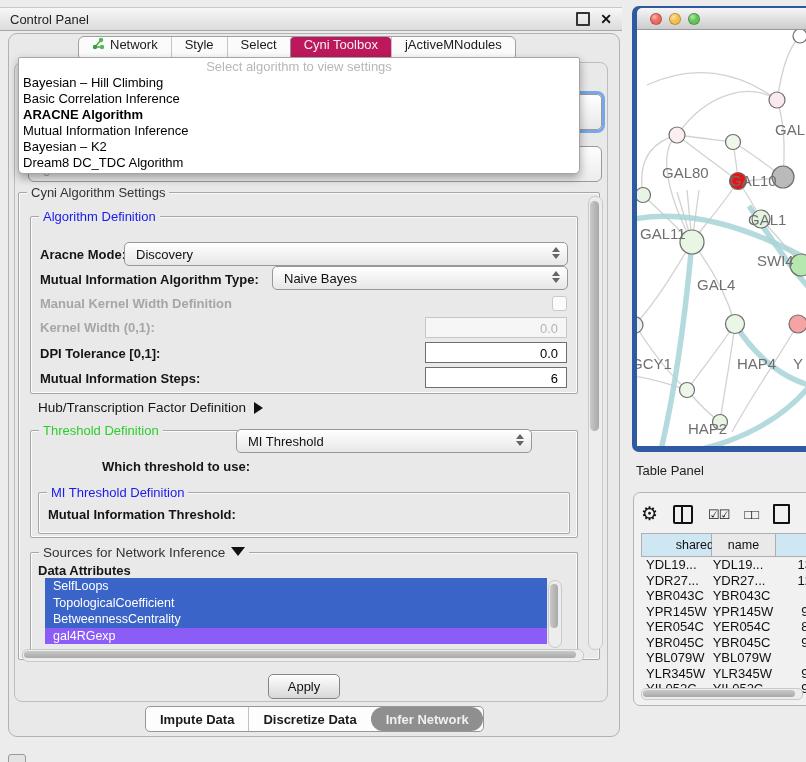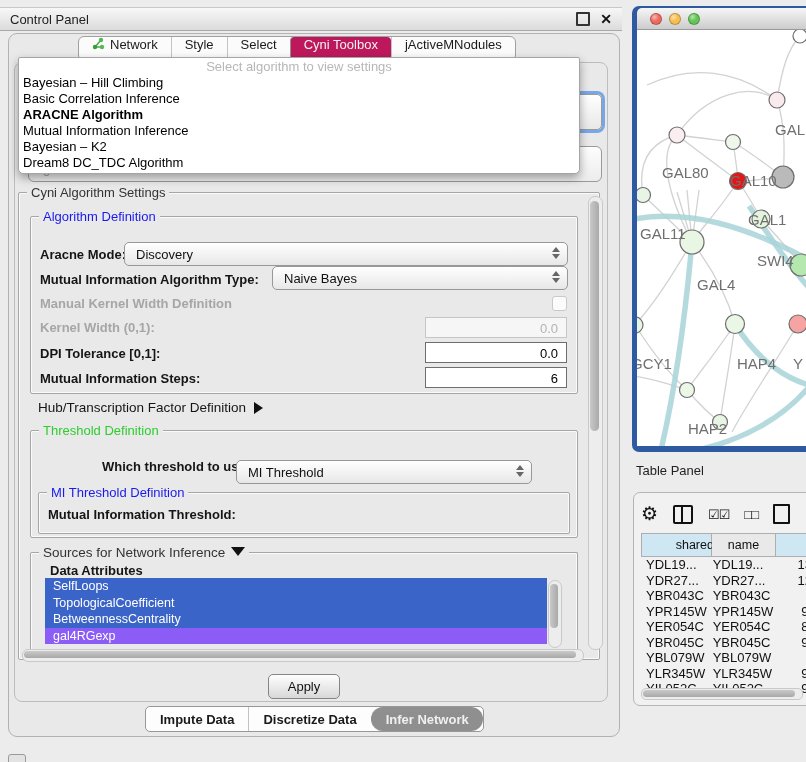--- a/index.html
+++ b/index.html
@@ -238,38 +238,38 @@
   <div class="tfield" style="left:425px;top:367px;width:142px;">6</div>
 
   <span class="frm-label plain" style="left:38px;top:400px;font-size:13.5px;">
     <span>Hub/Transcription Factor Definition</span><span class="tri-right"></span>
   </span>
 
   <div class="groupbox" style="left:30px;top:430px;width:546px;height:106px;">
     <span class="gb-label" id="thr-title" style="color: rgb(46, 204, 46);">Threshold Definition</span>
   </div>
   <span class="frm-label" style="left:102px;top:459px;">Which threshold to use:</span>
-  <div class="combo" style="left:236px;top:460px;width:296px;">
+  <div class="combo" style="left:236px;top:429px;width:296px;">
     <span>MI Threshold</span>
     <span class="spin">
         <i class="up"></i>
         <i class="dn"></i>
       </span>
   </div>
   <div class="groupbox" style="left:38px;top:492px;width:530px;height:40px;text-decoration:underline;">
     <span class="gb-label" id="mithr-title" style="color: rgb(26, 26, 238);">MI Threshold Definition</span>
   </div>
   <span class="frm-label" style="left:48px;top:507px;">Mutual Information Threshold:</span>
 
   <div class="groupbox" style="left:30px;top:552px;width:546px;height:106px;border-bottom:none;border-radius:2px 2px 0 0;">
     <span class="gb-label" style="font-size:13.5px;">
       <span>Sources for Network Inference</span><span class="tri-down"></span>
     </span>
   </div>
-  <span class="frm-label" style="left:50px;top:563px;">Data Attributes</span>
+  <span class="frm-label" style="left:38px;top:563px;">Data Attributes</span>
   <div class="attr-list" id="attr-list">
       <div class="attr-item" style="background: rgb(59, 100, 200);">SelfLoops</div>
       <div class="attr-item" style="background: rgb(59, 100, 200);">TopologicalCoefficient</div>
       <div class="attr-item" style="background: rgb(59, 100, 200);">BetweennessCentrality</div>
       <div class="attr-item" style="background: #8b5cf6;">gal4RGexp</div>
     </div>
 
   <div class="vscroll" style="left:548px;top:580px;width:12px;height:66px;">
     <div class="vthumb" style="top:3px;height:44px;width:8px;"></div>
   </div>

